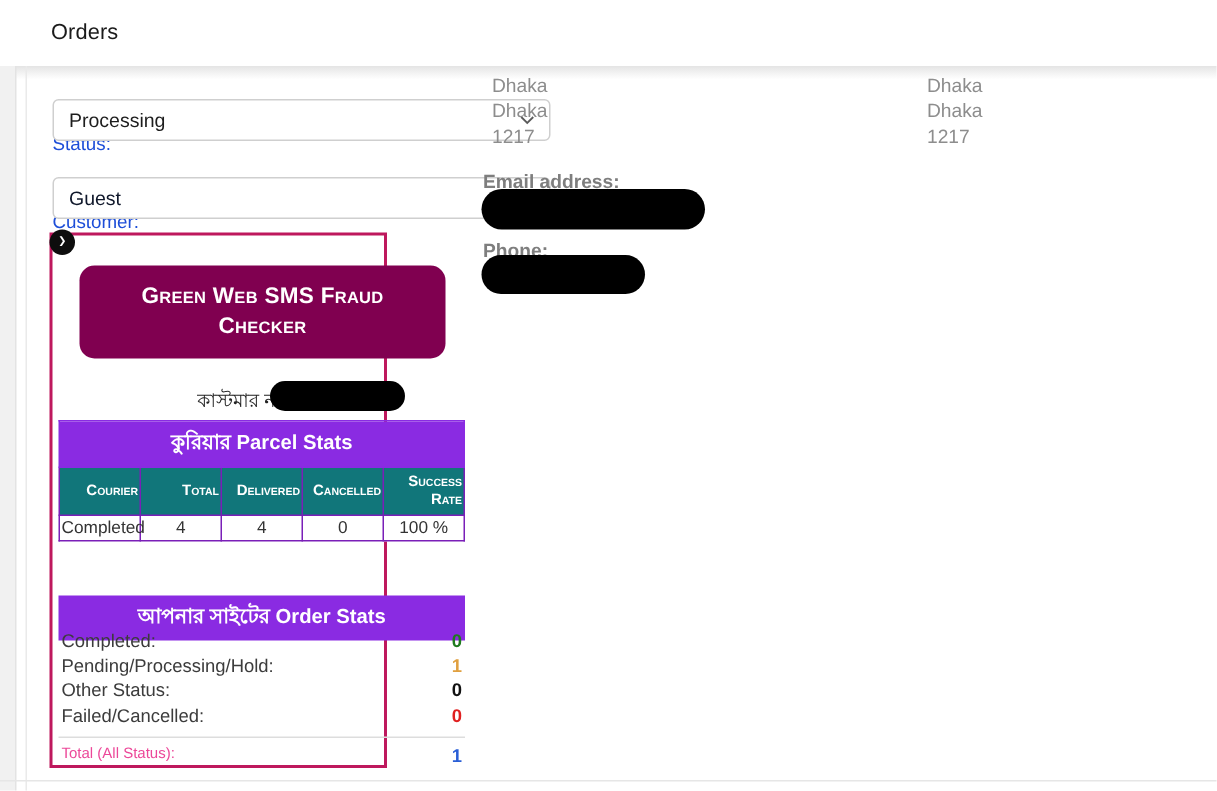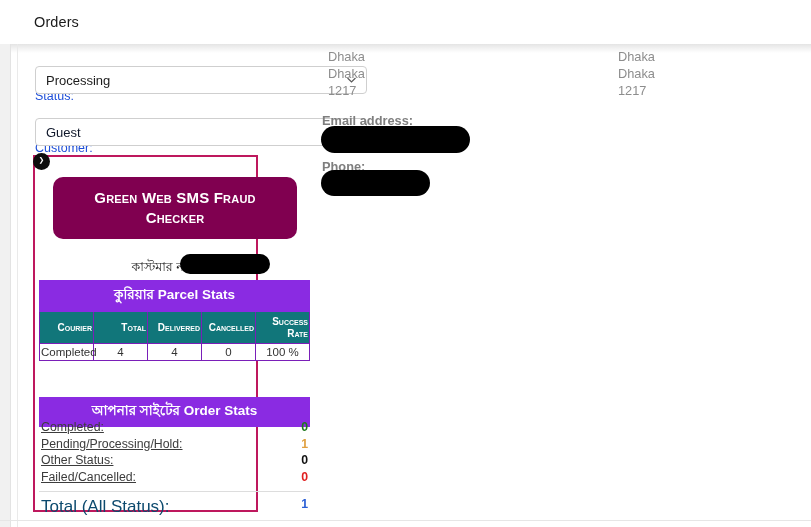--- a/index.html
+++ b/index.html
@@ -253,21 +253,20 @@
   .order-row {
     position: relative;
     height: 16.5px;
     font-size: 12.3px;
   }
   .order-row .lbl {
     position: absolute;
     left: 2px; top: 0;
     color: #3c3c3c;
     white-space: nowrap;
-    text-decoration: underline;
   }
   .order-row .val {
     position: absolute;
     right: 2px; top: 0;
     font-weight: bold;
     font-size: 12.3px;
   }
   .hr {
     position: absolute;
     left: 4px; top: 334px;
@@ -276,22 +275,22 @@
   }
   .total-row {
     position: absolute;
     left: 4px; top: 340px;
     width: 271px;
     height: 16px;
   }
   .total-row .lbl {
     position: absolute;
     left: 2px; top: 0;
-    font-size: 17px;
-    color: #0c4a6e;
+    font-size: 10px;
+    color: #ec4899;
   }
   .total-row .val {
     position: absolute;
     right: 2px; top: 0;
     font-size: 12.3px;
     font-weight: bold;
   }
 </style>
 </head>
 <body>

